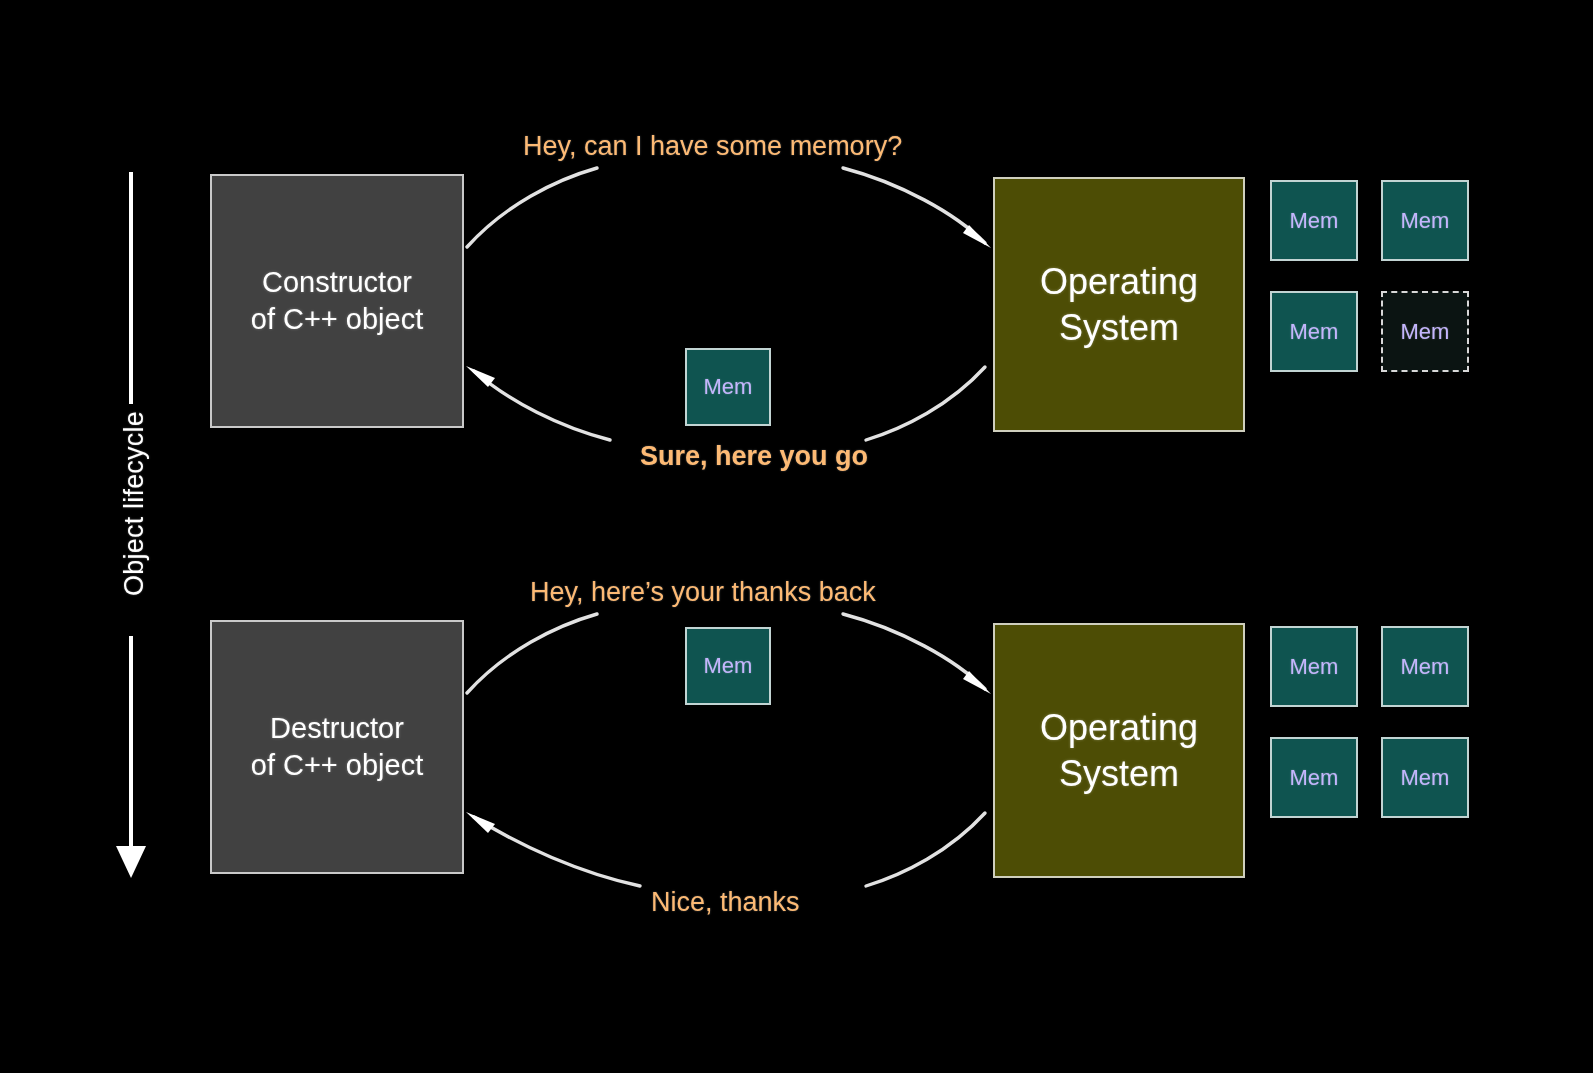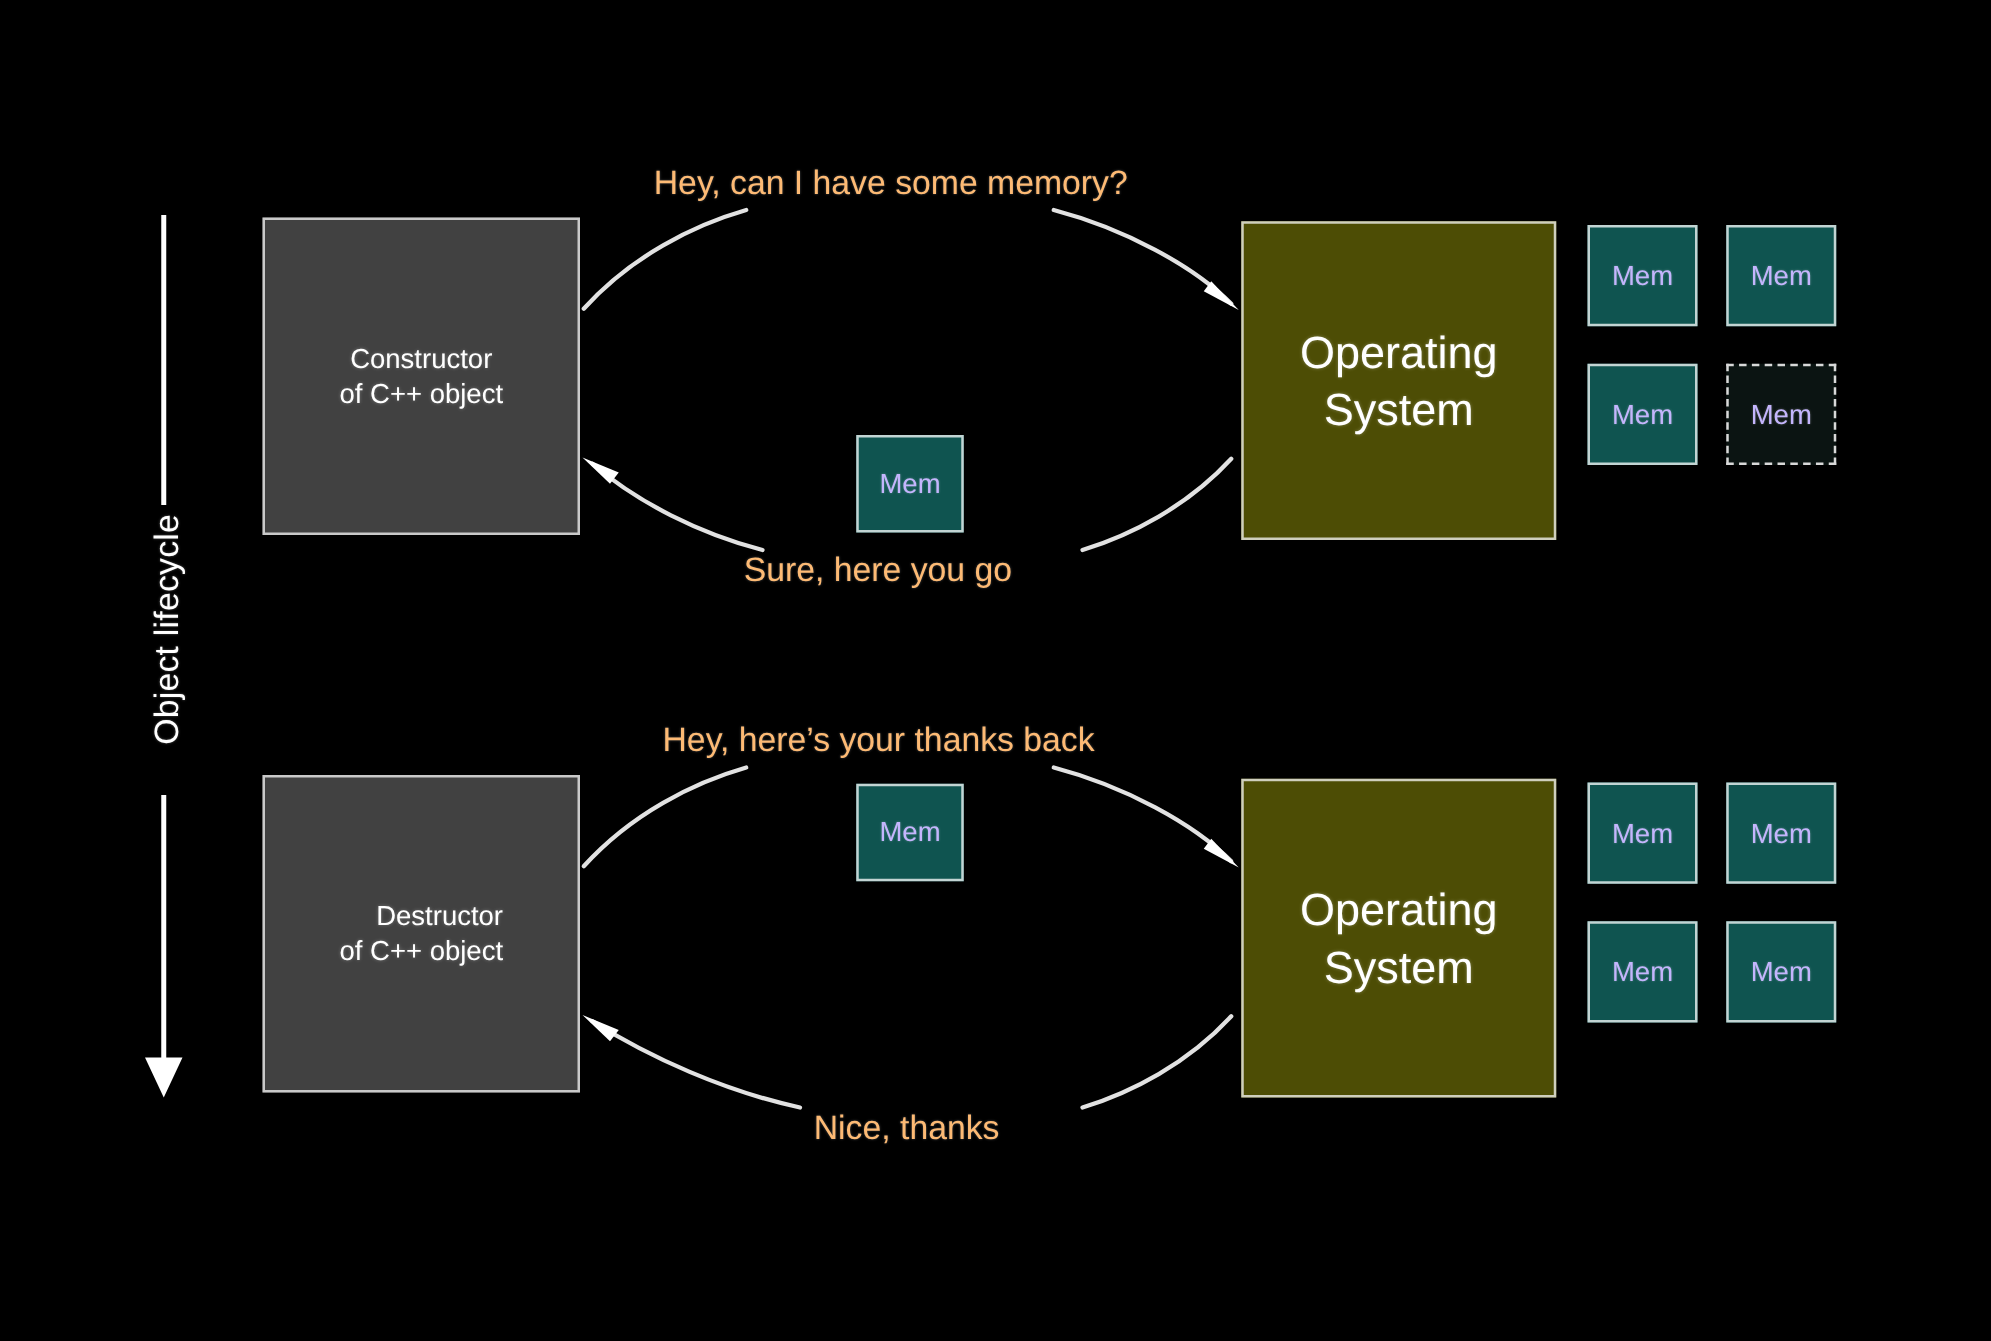--- a/index.html
+++ b/index.html
@@ -51,21 +51,21 @@
     border: 2px solid #c9c9c9;
     box-sizing: border-box;
     display: flex;
     align-items: center;
     justify-content: center;
     text-align: center;
     line-height: 1.27;
   }
   .box-gray {
     background: #414141;
-    font-size: 22px;
+    font-size: 29px;
     color: #ffffff;
     text-shadow: 0 0 3px rgba(255,255,255,0.30);
   }
   .box-olive {
     background: #4d4d05;
     border-color: #cfcfbe;
     font-size: 36px;
     color: #ffffff;
     text-shadow: 0 0 3px rgba(255,255,255,0.30);
   }
@@ -132,21 +132,21 @@
 
   <div class="node-box box-gray" style="left:210px; top:174px; width:254px; height:254px;">
     <div>
       <span>Constructor</span><br>
       <span>of C++ object</span>
     </div>
   </div>
 
   <div class="arrow-label" style="left:523px; top:131px;">Hey, can I have some memory?</div>
 
-  <div class="arrow-label" style="left:595px; top:441px;">Sure, here you go</div>
+  <div class="arrow-label" style="left:640px; top:441px;font-weight:bold;">Sure, here you go</div>
 
   <div class="mem-chip" style="left:685px; top:348px; width:86px; height:78px;">
     <span>Mem</span>
   </div>
 
   <div class="node-box box-olive" style="left:993px; top:177px; width:252px; height:255px;">
     <div>
       <span>Operating</span><br>
       <span>System</span>
     </div>
@@ -169,21 +169,21 @@
 
     <path d="M 467,693 C 505,651 555,626 597,614" fill="none" stroke="#e2e2e2" stroke-width="3.4" stroke-linecap="round"></path>
     <path d="M 843,614 C 900,629 955,659 985,689" fill="none" stroke="#e2e2e2" stroke-width="3.4" stroke-linecap="round"></path>
     <polygon points="991,694 963,679 969,671" fill="#ffffff"></polygon>
 
     <path d="M 985,813 C 950,851 905,874 866,886" fill="none" stroke="#e2e2e2" stroke-width="3.4" stroke-linecap="round"></path>
     <path d="M 640,886 C 580,873 520,846 474,817" fill="none" stroke="#e2e2e2" stroke-width="3.4" stroke-linecap="round"></path>
     <polygon points="466,812 495,824 488,833" fill="#ffffff"></polygon>
   </svg>
 
-  <div class="node-box box-gray" style="left:210px; top:620px; width:254px; height:254px;text-align:right;">
+  <div class="node-box box-gray" style="left:210px; top:620px; width:254px; height:254px;">
     <div>
       <span>Destructor</span><br>
       <span>of C++ object</span>
     </div>
   </div>
 
   <div class="arrow-label" style="left:530px; top:577px;">Hey, here’s your thanks back</div>
 
   <div class="arrow-label" style="left:651px; top:887px;text-align:right;">Nice, thanks</div>
 

